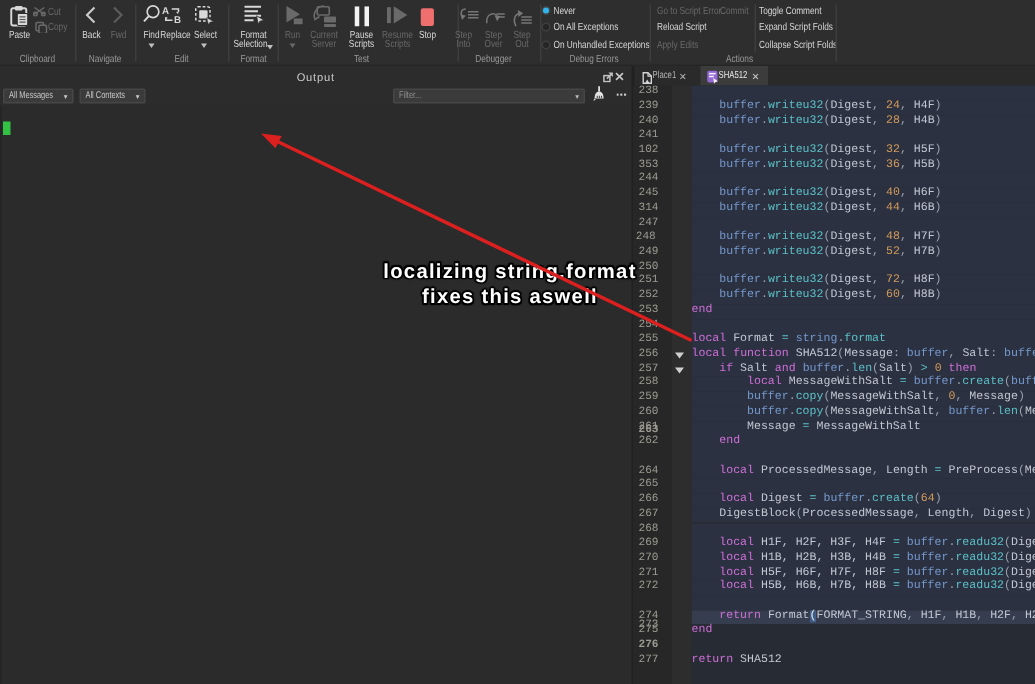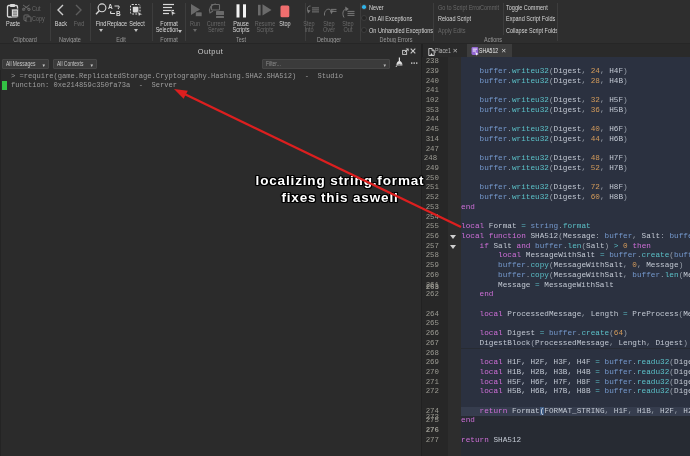--- a/index.html
+++ b/index.html
@@ -226,22 +226,20 @@
     </svg>
 <div class="abs" style="left:57px;top:3.4px;font-size:6.8px;color:#e8e8e8;transform:scaleX(0.76);transform-origin:left;">SHA512</div>
 <div class="abs" style="left:79px;top:3.4px;font-size:6.4px;color:#cccccc;">✕</div>
 </div>
 <div id="outtool" class="abs">
   <span class="drop" style="left:2px;width:47px;"><b>All Messages</b><span style="position:absolute;right:3px;top:1.2px;font-size:5px;">▾</span></span>
   <span class="drop" style="left:53px;width:44px;"><b>All Contexts</b><span style="position:absolute;right:3px;top:1.2px;font-size:5px;">▾</span></span>
   <span class="drop" style="left:262px;width:128px;color:#8f8f8f;"><b>Filter...</b><span style="position:absolute;right:3px;top:1.2px;font-size:5px;color:#bbb;">▾</span></span>
 </div>
 <div id="outbody" class="abs">
-  <div class="outline" style="position:absolute;left:10px;top:1.5px;">&gt; =require(game.ReplicatedStorage.Cryptography.Hashing.SHA2.SHA512)  -  Studio
-function: 0xe214859c350fa73a  -  Server</div>
   <div class="abs" style="left:1px;top:11px;width:5px;height:9px;background:#33c144;"></div>
 </div>
 <div class="abs" style="left:420.5px;top:44px;width:2.5px;height:412px;background:#212121;"></div>
 <div class="abs" style="left:0;top:43.4px;width:690px;height:1px;background:#262626;"></div>
 <div id="outx">
 <svg class="abs" style="left:402px;top:48px;" width="7" height="7" viewBox="0 0 7 7">
       <rect x="0.6" y="2.4" width="4" height="4" fill="none" stroke="#c2c2c2" stroke-width="1"></rect>
       <line x1="2.6" y1="4.4" x2="6" y2="1" stroke="#c2c2c2" stroke-width="1"></line>
       <path d="M3.6 0.4 L6.6 0.4 L6.6 3.4 Z" fill="#c2c2c2"></path>
     </svg>

